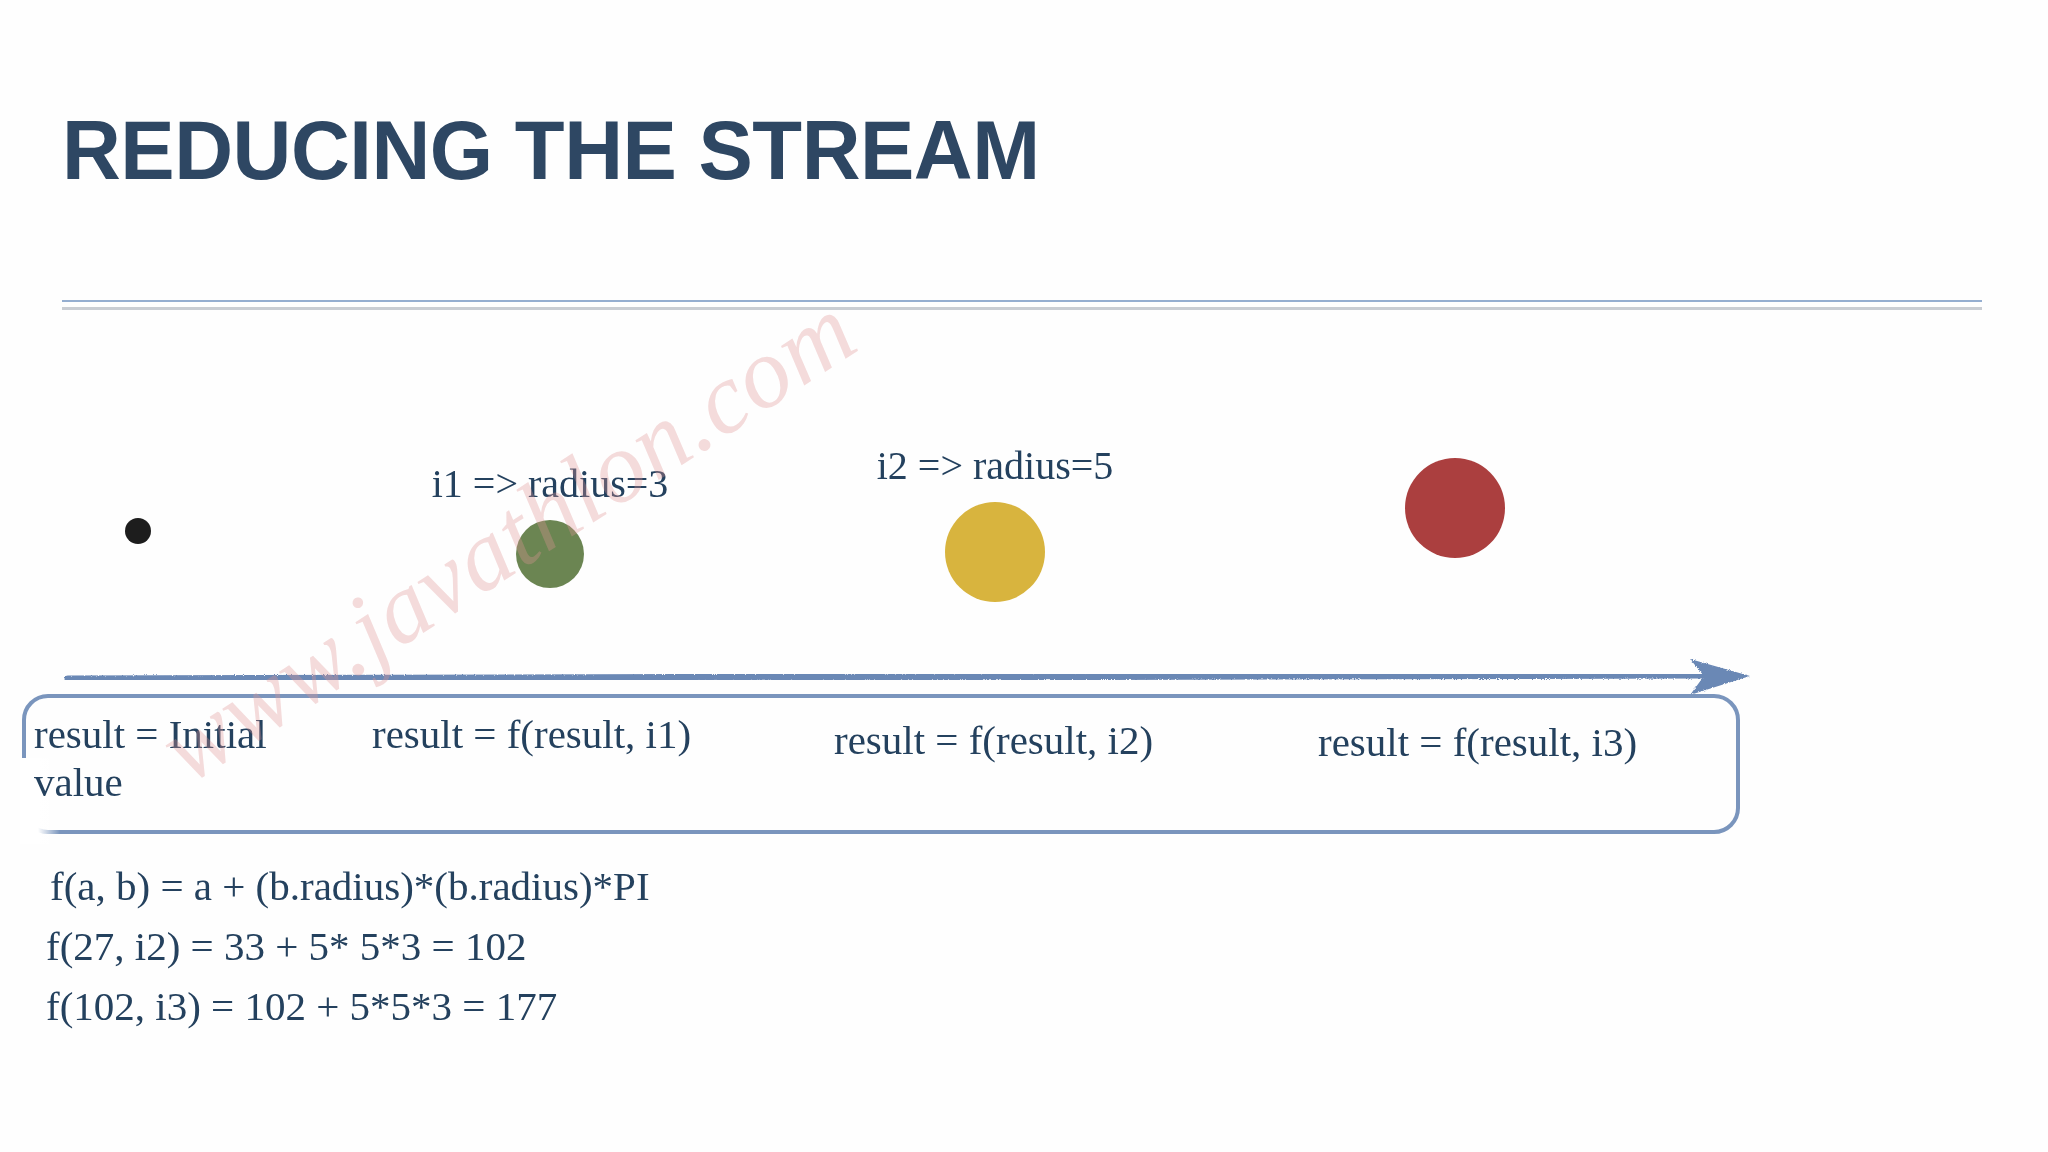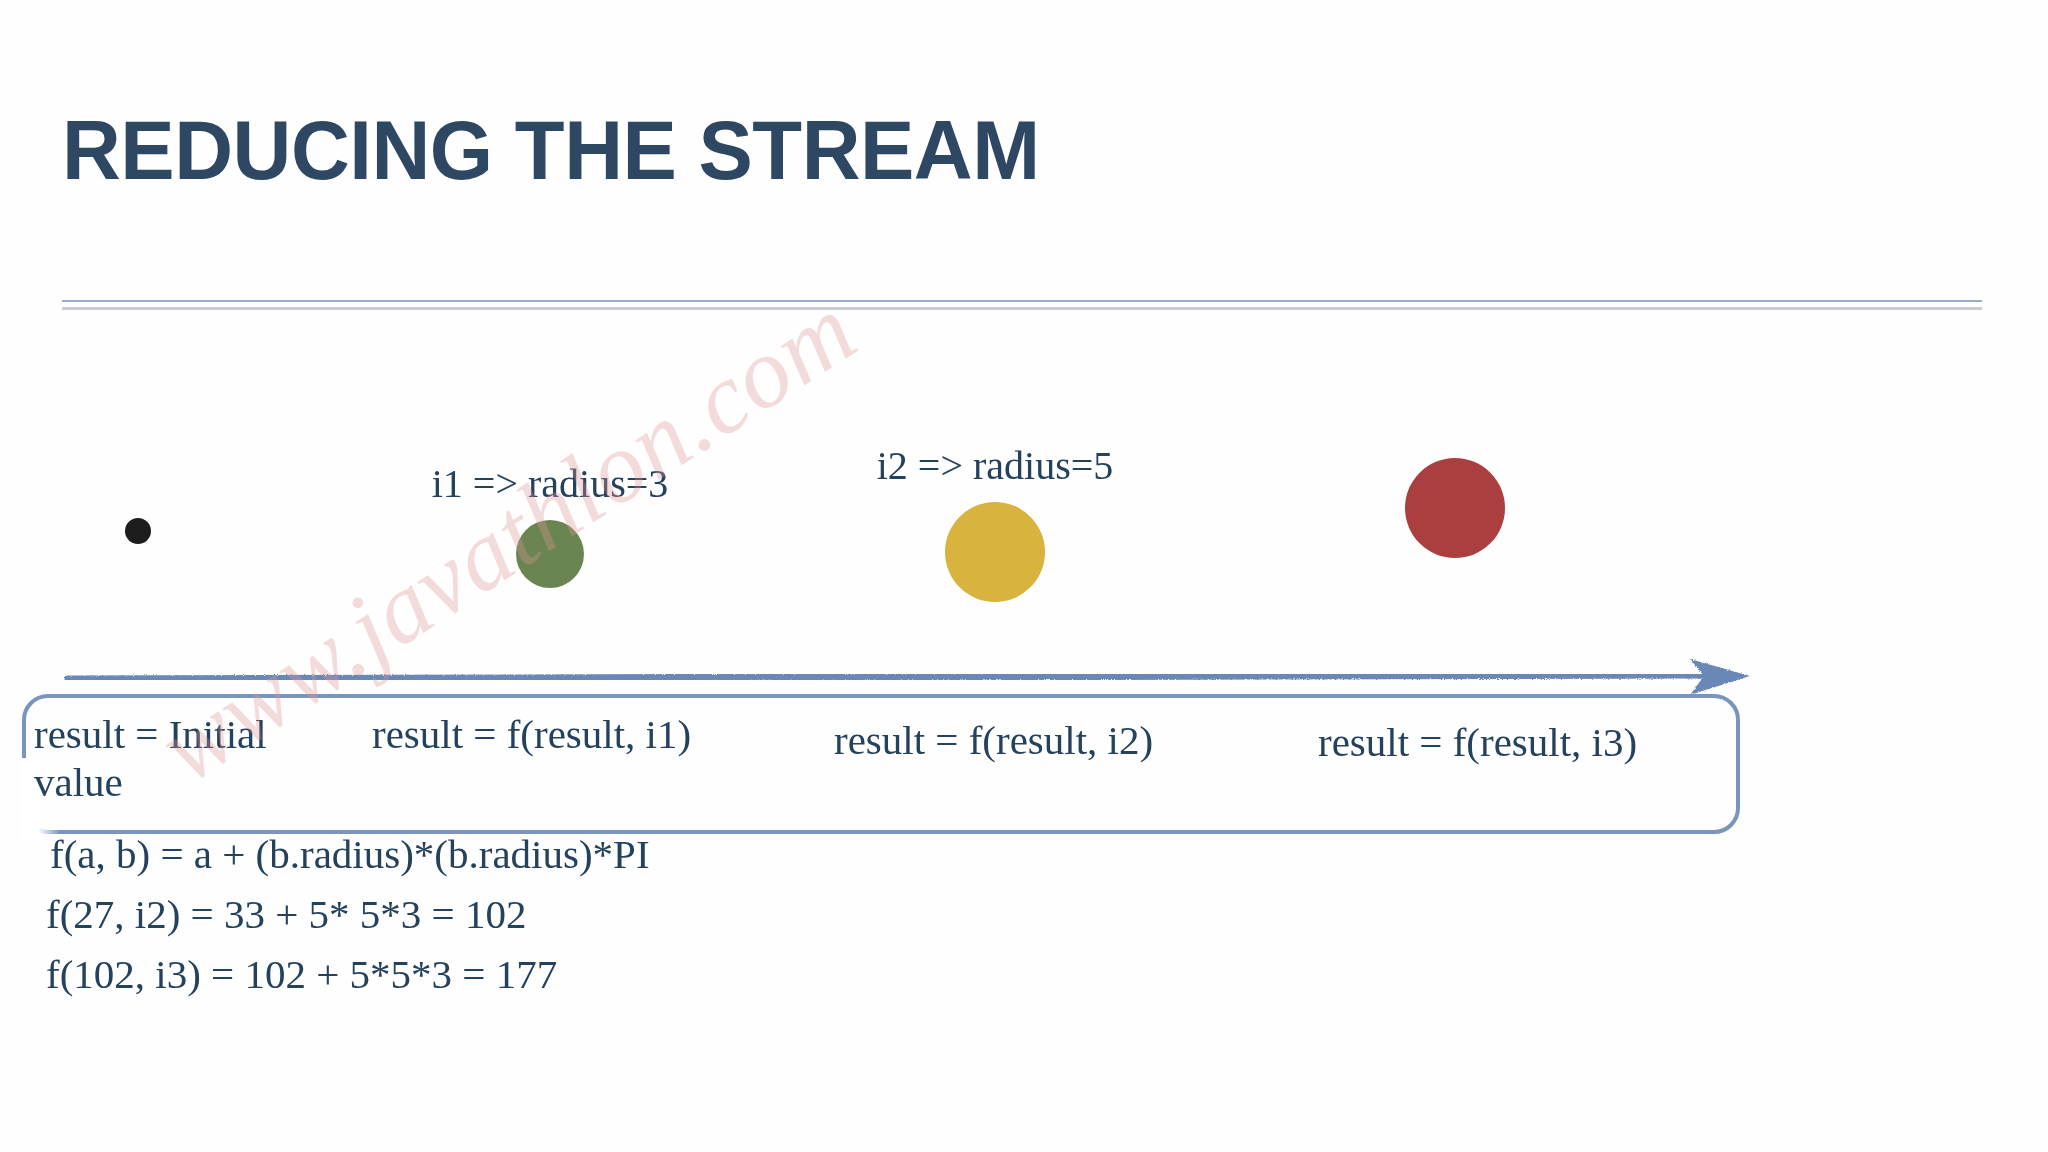--- a/index.html
+++ b/index.html
@@ -165,21 +165,21 @@
   }
   #result-0 { left: 12px;   top: 16px; width: 290px; text-align: left; white-space: normal; }
   #result-1 { left: 350px;  top: 16px; }
   #result-2 { left: 812px;  top: 16px; margin-top: 6px; }
   #result-3 { left: 1296px; top: 24px; }
 
   
   .formulas {
     position: absolute;
     left: 46px;
-    top: 824px;
+    top: 856px;
     width: 1200px;
   }
   .formula-line {
     font-size: 41px;
     color: #24415e;
     line-height: 60px;
     white-space: nowrap;
   }
   .formula-line.indent { padding-left: 4px; }
 </style>

